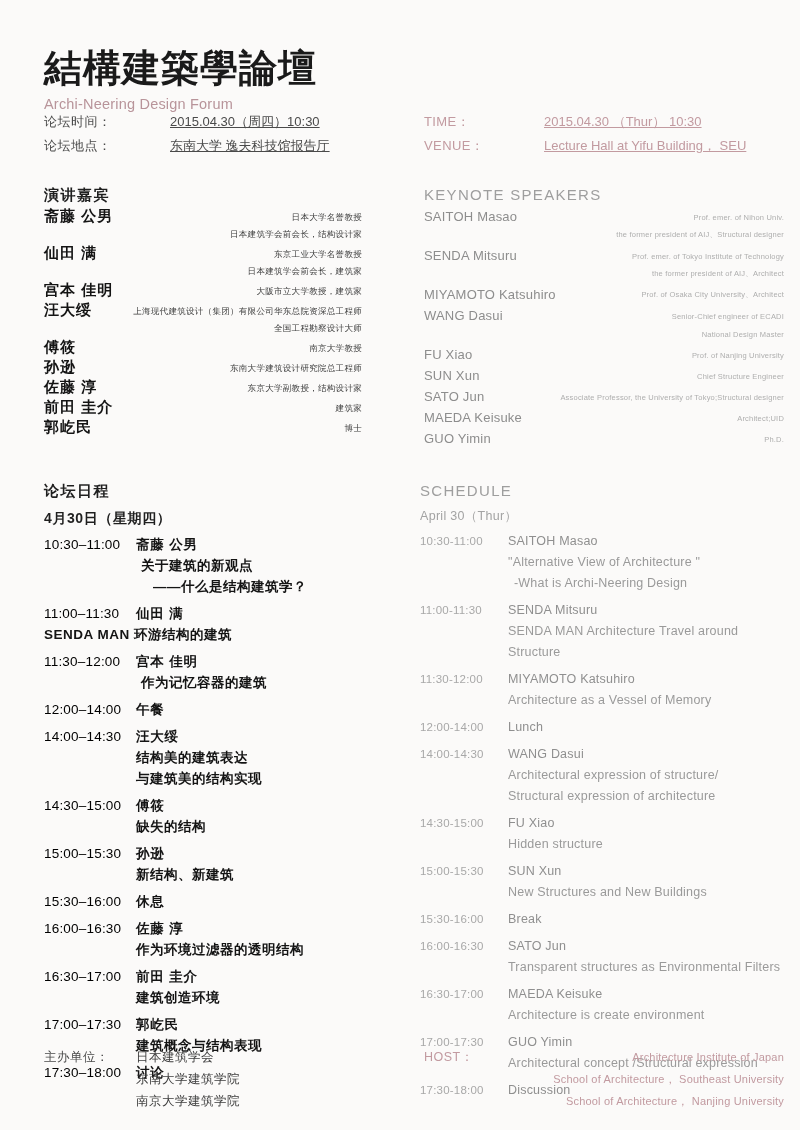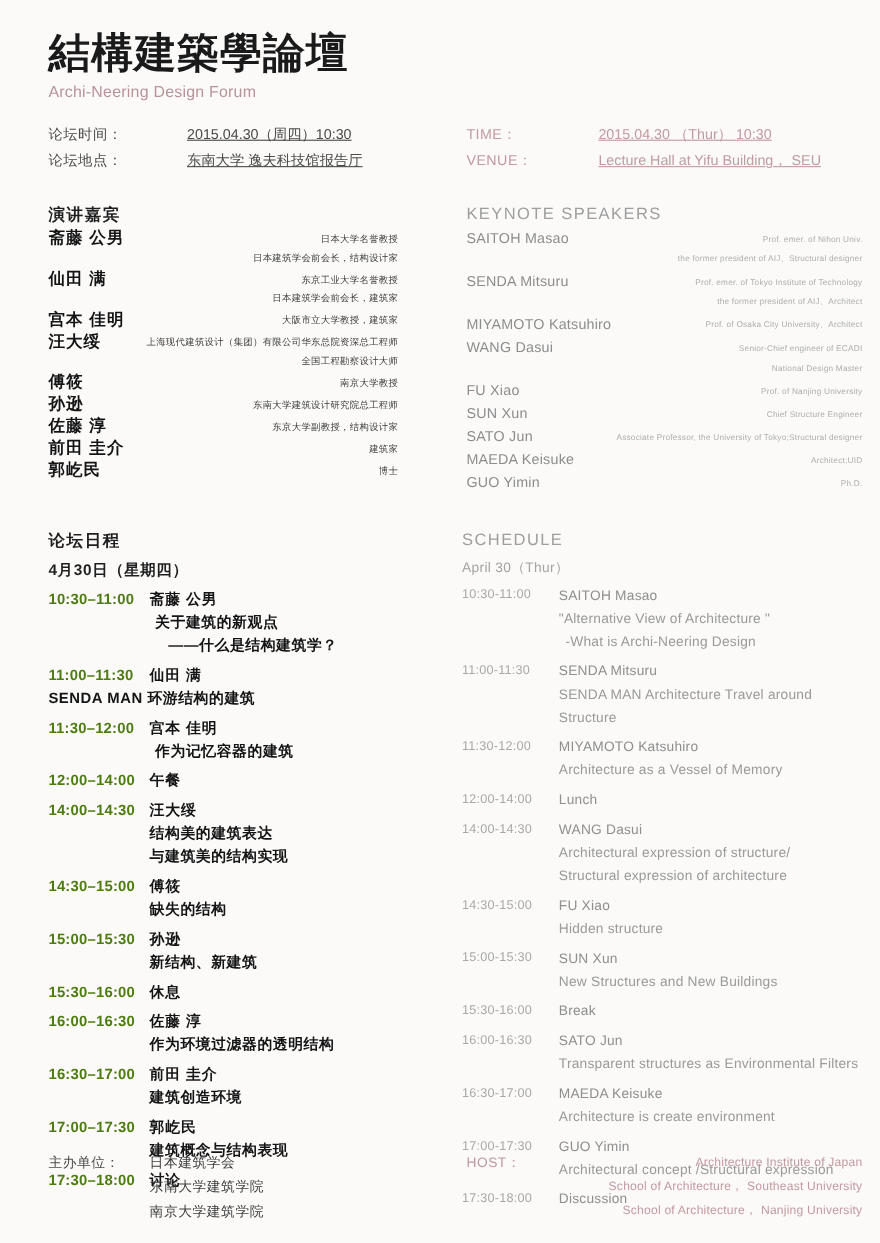--- a/index.html
+++ b/index.html
@@ -13,21 +13,21 @@
   }
   #poster {
     position: relative;
     width: 800px;
     height: 1130px;
     background: #fbfaf9;
     overflow: hidden;
   }
 
   
-  .masthead { position: absolute; left: 44px; top: 26px; width: 360px; }
+  .masthead { position: absolute; left: 44px; top: 46px; width: 360px; }
   .title-cn {
     font-family: "DejaVu Serif", "Liberation Serif", serif;
     font-size: 38px;
     font-weight: bold;
     color: #1a1a1a;
     letter-spacing: 1px;
     line-height: 1.18;
     white-space: nowrap;
   }
   .title-en {
@@ -117,22 +117,22 @@
     margin-top: 9px;
     font-size: 12.5px;
     color: #a3a3a3;
     letter-spacing: 0.3px;
   }
 
   .slot-cn { display: flex; margin-top: 6px; }
   .slot-cn .time {
     flex: 0 0 92px;
     font-size: 13.5px;
-    color: #4d7c0f;
-    font-weight: 700;
+    color: #000000;
+    font-weight: 400;
     letter-spacing: 0.2px;
     line-height: 21px;
     white-space: nowrap;
   }
   .slot-cn .body { flex: 1 1 auto; }
   .slot-cn .spk {
     font-size: 13.5px;
     font-weight: bold;
     color: #141414;
     line-height: 21px;

